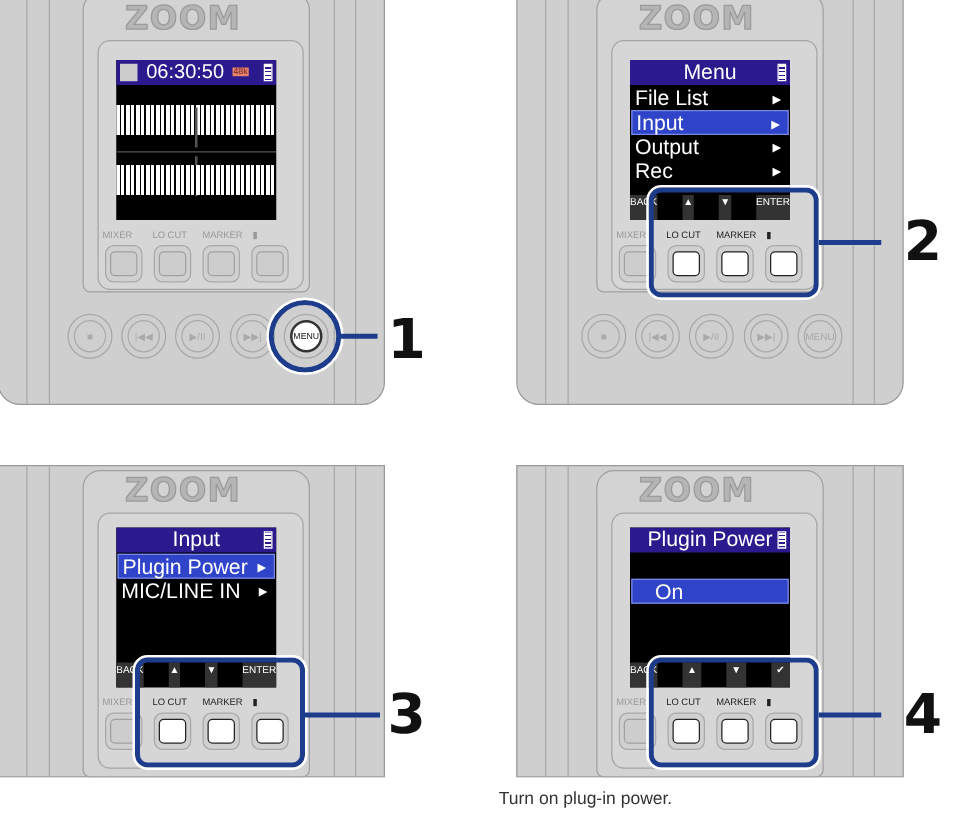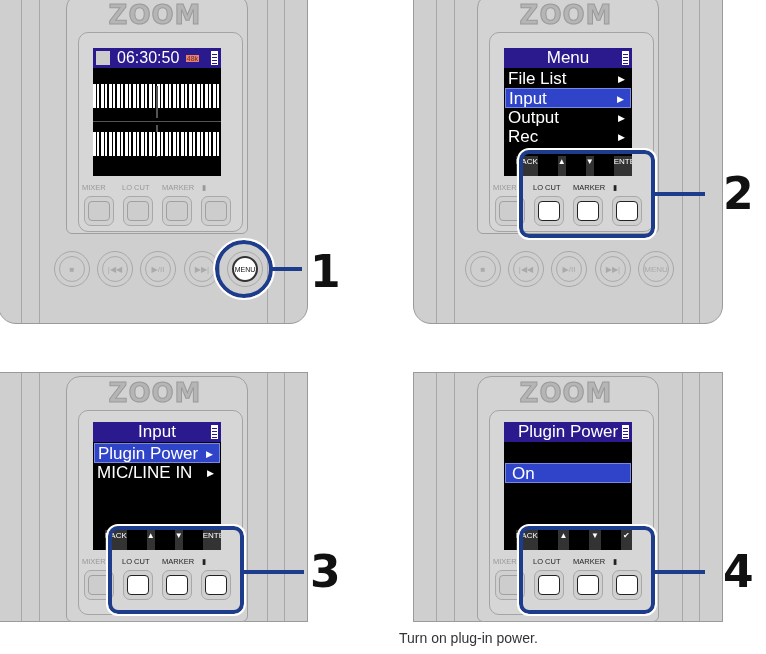--- a/index.html
+++ b/index.html
@@ -11,39 +11,39 @@
     position: absolute; background: #cfcfcf; border: 1.5px solid #9a9a9a;
     border-radius: 0 0 18px 18px;
   }
   .device .stripe { position: absolute; top: 0; bottom: 0; width: 1px; background: #a8a8a8; }
   .face {
     position: absolute; background: #d3d3d3; border: 1.5px solid #a0a0a0;
     border-radius: 14px 14px 6px 6px;
   }
   .logo {
     position: absolute; font-family: "DejaVu Sans", sans-serif; font-weight: bold;
-    color: #b5b5b5; font-size: 26px; letter-spacing: 1px; text-align: center;
+    color: #b5b5b5; font-size: 26px; letter-spacing: 1px; 
     -webkit-text-stroke: 1px #9a9a9a;
   }
   .inner {
     position: absolute; background: #d6d6d6; border: 1.5px solid #a4a4a4; border-radius: 10px;
   }
   .screen { position: absolute; background: #000; overflow: hidden; font-family: "Liberation Sans", sans-serif; }
   .hdr {
     position: absolute; left: 0; right: 0; top: 0; height: 20px; background: #2a1a8e;
     color: #fff; font-size: 17px; line-height: 20px; text-align: center;
   }
   .batt {
     position: absolute; right: 3px; top: 3px; width: 7px; height: 14px; border: 1px solid #fff;
     background: repeating-linear-gradient(#fff 0 2px, #2a1a8e 2px 3px);
   }
   .row { position: absolute; left: 1px; right: 1px; height: 20px; color: #fff; font-size: 17px; line-height: 20px; padding-left: 3px; }
   .row.sel { background: #2f44c8; border: 1px solid #7a8ae0; }
   .row .arr { position: absolute; right: 6px; top: 0; font-size: 9px; }
-  .fbar { position: absolute; left: 12px; right: 0; bottom: 0; height: 20px; display: flex; gap: 20px; }
+  .fbar { position: absolute; left: 0; right: 0; bottom: 0; height: 20px; display: flex; gap: 20px; }
   .fbar div { flex: 1; background: #333; color: #fff; font-size: 8px; text-align: center; line-height: 12px; }
 
   .keylabels { position: absolute; display: flex; font-size: 7.5px; color: #999; }
   .keylabels span { text-align: left; }
   .keys { position: absolute; display: flex; }
   .key {
     width: 30px; height: 30px; border: 1px solid #a8a8a8; border-radius: 7px;
     display: flex; align-items: center; justify-content: center; background: #d0d0d0;
   }
   .key i { display: block; width: 22px; height: 20px; border: 1.5px solid #a0a0a0; border-radius: 4px; background: #cdcdcd; }
@@ -245,21 +245,21 @@
     <div class="stripe" style="left:22px"></div>
       <div class="stripe" style="left:40px"></div>
     <div class="stripe" style="left:268px"></div>
       <div class="stripe" style="left:285px"></div>
   </div>
   <div class="face" style="left:94px;top:4px;width:182px;height:246px;"></div>
   <div class="logo" style="left:128px;top:6px;width:110px;">ZOOM</div>
   <div class="inner" style="left:106px;top:38px;width:165px;height:205px;"></div>
   <div class="screen" style="left:121px;top:50px;width:128px;height:128px;">
     <div class="hdr"><span>Plugin Power</span><span class="batt"></span></div>
-    <div class="row sel" style="top:41px;padding-left:6px;"><span>On</span></div>
+    <div class="row sel" style="top:41px;padding-left:18px;"><span>On</span></div>
     <div class="fbar">
       <div>BACK</div>
         <div>▲</div>
       <div>▼</div>
         <div>✔</div>
     </div>
   </div>
   <div class="keylabels" style="left:110px;top:185px;width:160px;">
     <span style="width:40px">MIXER</span>
     <span style="width:40px;color:#222">LO CUT</span>

